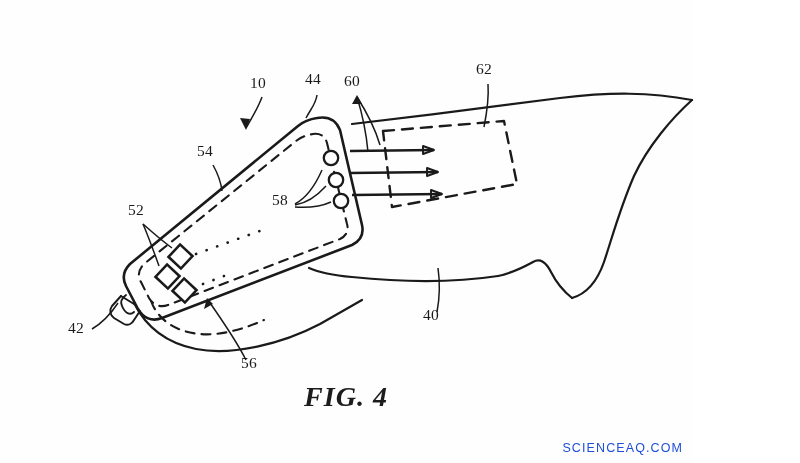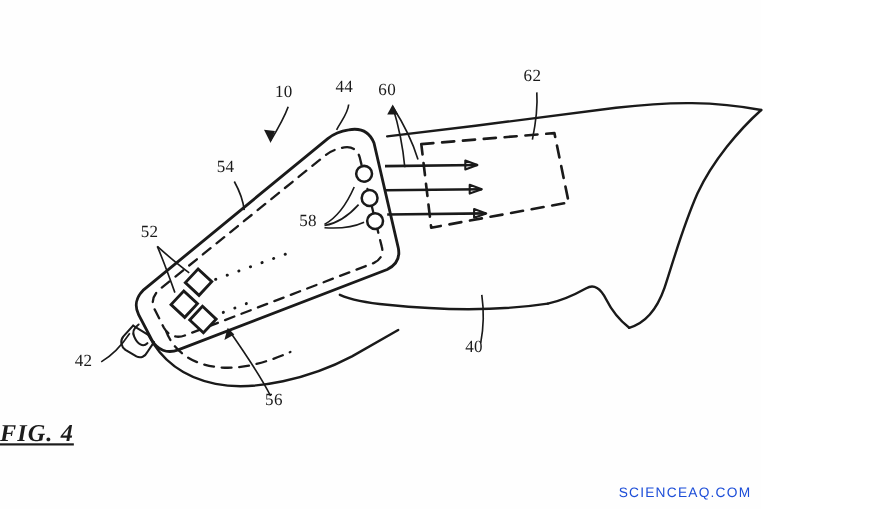--- a/index.html
+++ b/index.html
@@ -74,28 +74,27 @@
     font-family: "Liberation Serif", serif;
     font-size: 15.5px;
     fill: #1a1a1a;
     letter-spacing: 0.3px;
   }
   .fig-caption {
     position: absolute;
     left: 0;
     right: 0;
     top: 381px;
-    text-align: left;
+    text-align: center;
     font-family: "Liberation Serif", serif;
     font-style: italic;
     font-weight: bold;
-    font-size: 22px;
+    font-size: 28px;
     color: #1c1c1c;
     letter-spacing: 1px;
-    text-decoration: underline;
   }
   .watermark {
     position: absolute;
     right: 9px;
     bottom: 8px;
     font-family: "Liberation Sans", sans-serif;
     font-size: 12.5px;
     letter-spacing: 1.1px;
     color: #1d4ed8;
     user-select: none;

